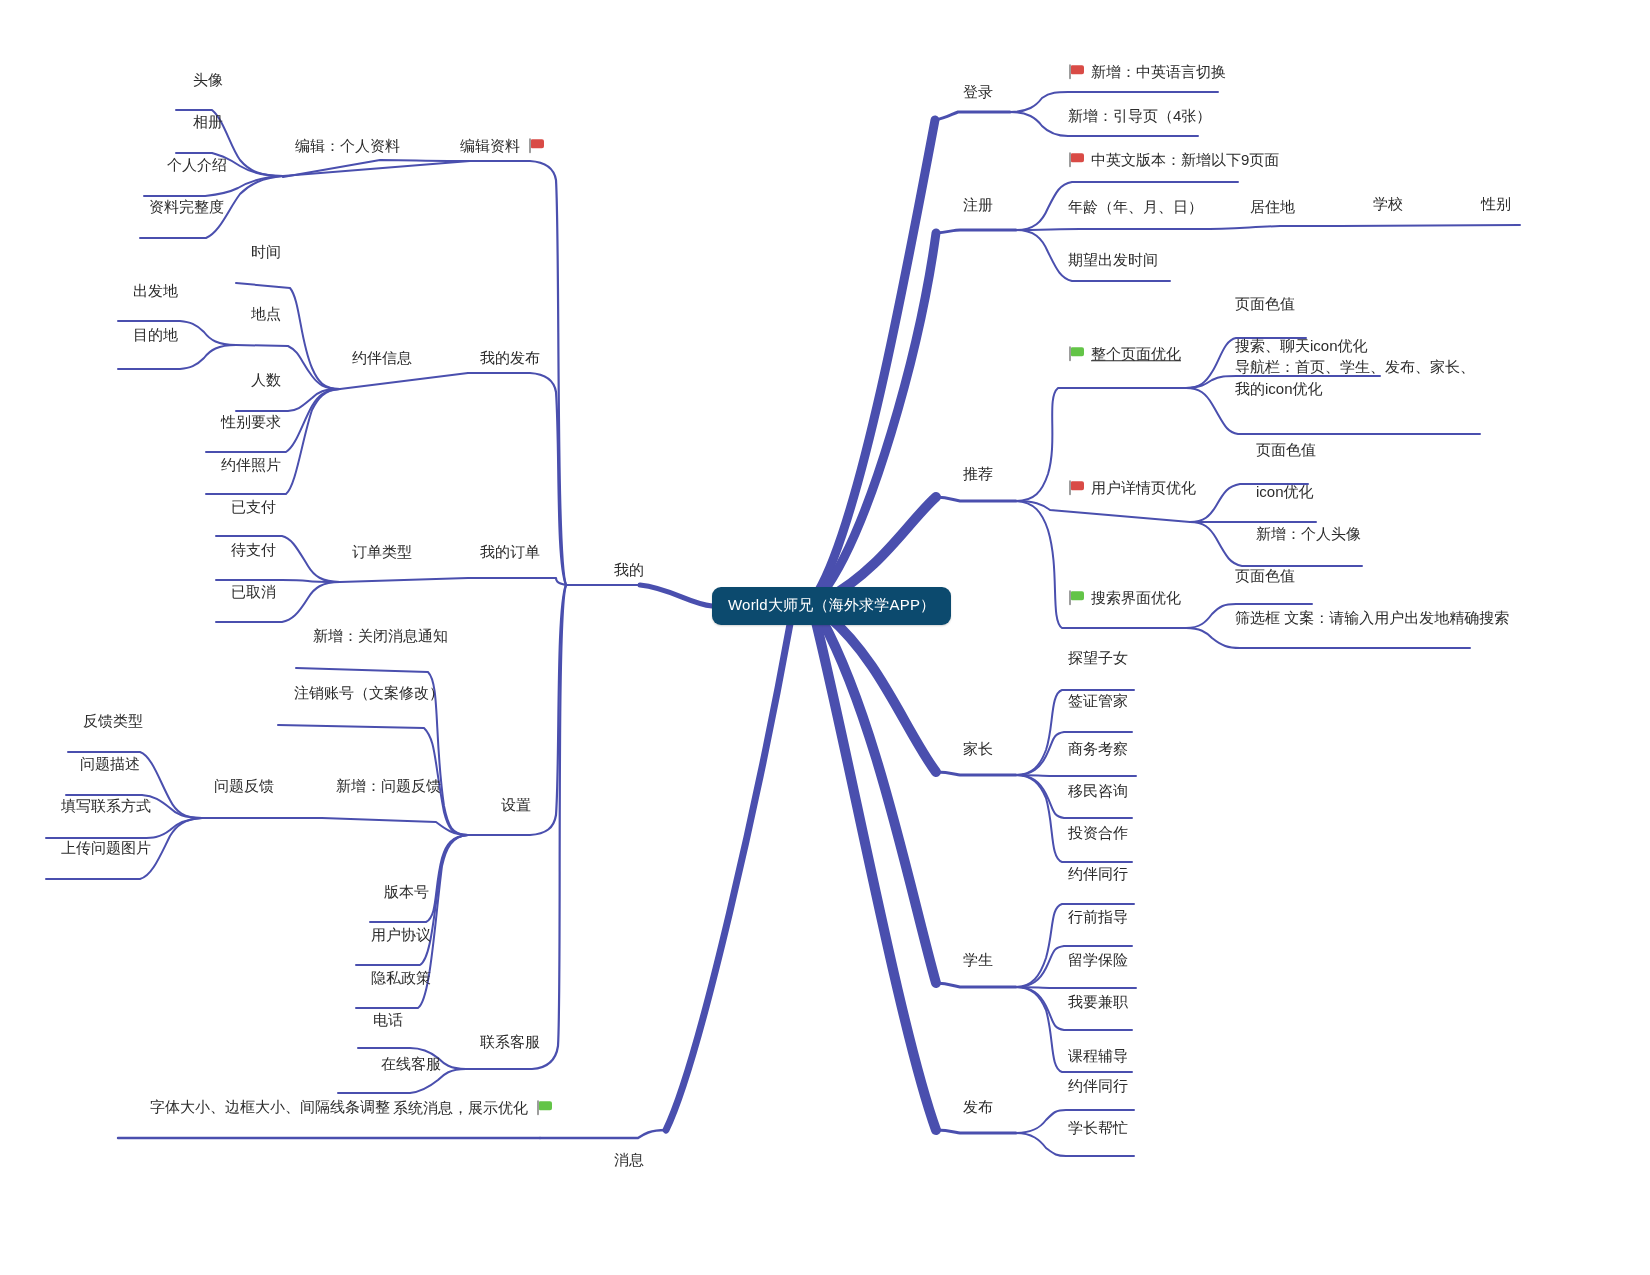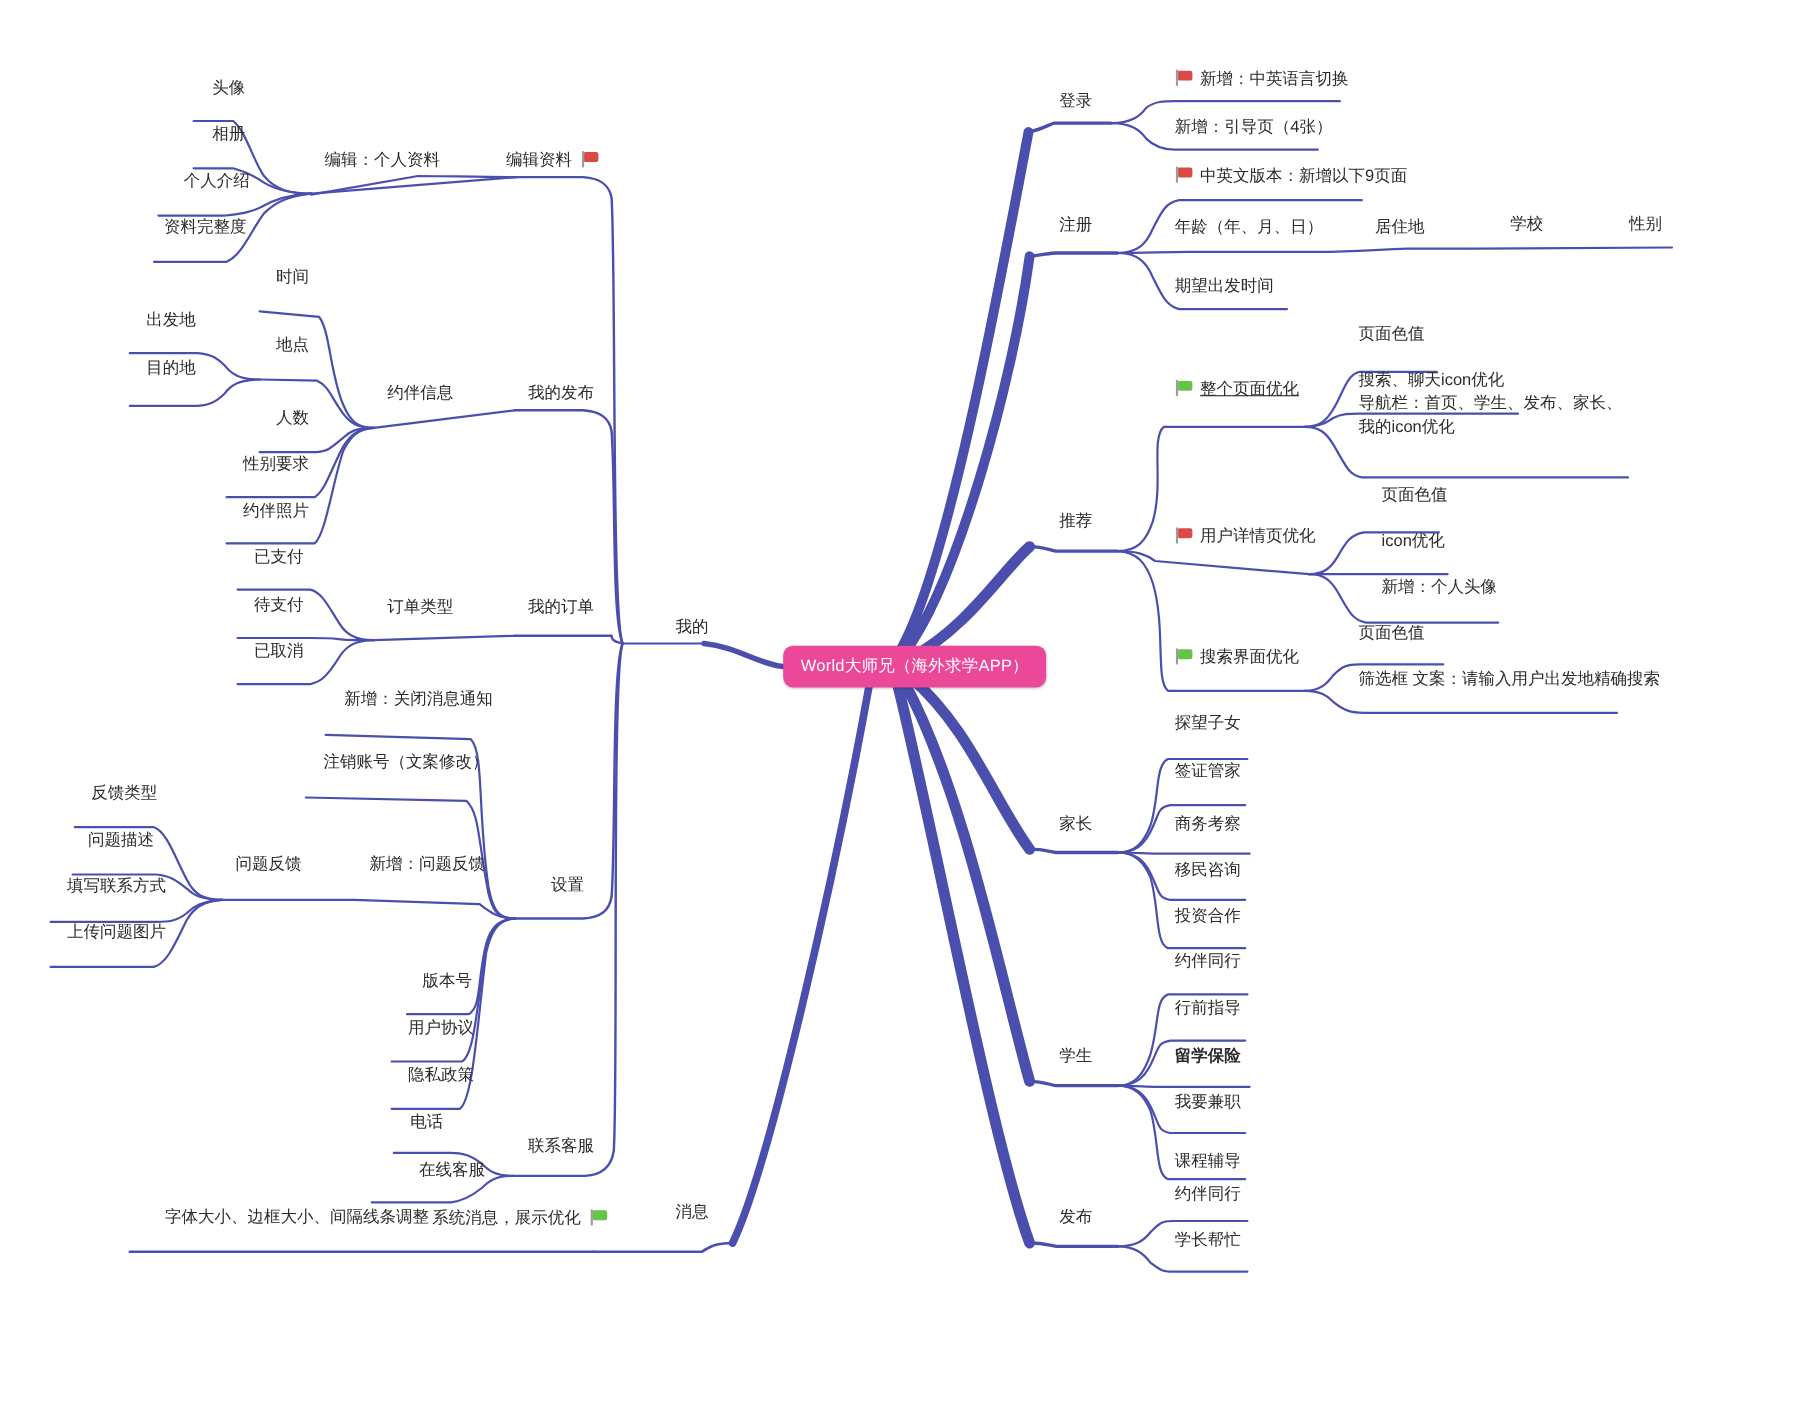--- a/index.html
+++ b/index.html
@@ -27,21 +27,21 @@
     color:#2b2b2b;
     white-space:nowrap;
     line-height:1.45;
     transform:translate(0,-100%);
     padding:0 2px 3px 2px;
   }
   .node.wrap{ white-space:normal; }
   .root{
     position:absolute;
     transform:translate(0,-50%);
-    background:#ec4899;
+    background:#0c4a6e;
     color:#ffffff;
     font-size:15px;
     border-radius:9px;
     padding:9px 16px 10px 16px;
     white-space:nowrap;
     box-shadow:0 1px 2px rgba(0,0,0,.18);
     letter-spacing:.2px;
   }
   .flag-red, .flag-green{
     display:inline-block;
@@ -267,21 +267,21 @@
       <div class="node" style="left: 81px; top: 735px;"><span>反馈类型</span></div>
       <div class="node" style="left: 78px; top: 778px;"><span>问题描述</span></div>
       <div class="node" style="left: 59px; top: 820px;"><span>填写联系方式</span></div>
       <div class="node" style="left: 59px; top: 862px;"><span>上传问题图片</span></div>
       <div class="node" style="left: 382px; top: 906px;"><span>版本号</span></div>
       <div class="node" style="left: 369px; top: 949px;"><span>用户协议</span></div>
       <div class="node" style="left: 369px; top: 992px;"><span>隐私政策</span></div>
       <div class="node" style="left: 478px; top: 1056px;"><span>联系客服</span></div>
       <div class="node" style="left: 371px; top: 1034px;"><span>电话</span></div>
       <div class="node" style="left: 336px; top: 1078px; margin-left: 43px;"><span>在线客服</span></div>
-      <div class="node" style="left: 612px; top: 1116px;"><span>消息</span></div>
+      <div class="node" style="left: 612px; top: 1174px;"><span>消息</span></div>
       <div class="node" style="left: 391px; top: 1122px;"><span>系统消息，展示优化</span><span class="flag-green" style="margin-right: 0px; margin-left: 8px;"></span></div>
       <div class="node" style="left: 148px; top: 1121px;"><span>字体大小、边框大小、间隔线条调整</span></div>
       <div class="node" style="left: 961px; top: 106px;"><span>登录</span></div>
       <div class="node" style="left: 1066px; top: 86px;"><span class="flag-red"></span><span>新增：中英语言切换</span></div>
       <div class="node" style="left: 1066px; top: 130px;"><span>新增：引导页（4张）</span></div>
       <div class="node" style="left: 961px; top: 219px;"><span>注册</span></div>
       <div class="node" style="left: 1066px; top: 174px;"><span class="flag-red"></span><span>中英文版本：新增以下9页面</span></div>
       <div class="node" style="left: 1066px; top: 221px;"><span>年龄（年、月、日）</span></div>
       <div class="node" style="left: 1248px; top: 221px;"><span>居住地</span></div>
       <div class="node" style="left: 1371px; top: 218px;"><span>学校</span></div>
@@ -301,20 +301,20 @@
       <div class="node" style="left: 1233px; top: 632px;"><span>筛选框 文案：请输入用户出发地精确搜索</span></div>
       <div class="node" style="left: 961px; top: 763px;"><span>家长</span></div>
       <div class="node" style="left: 1066px; top: 672px;"><span>探望子女</span></div>
       <div class="node" style="left: 1066px; top: 715px;"><span>签证管家</span></div>
       <div class="node" style="left: 1066px; top: 763px;"><span>商务考察</span></div>
       <div class="node" style="left: 1066px; top: 805px;"><span>移民咨询</span></div>
       <div class="node" style="left: 1066px; top: 847px;"><span>投资合作</span></div>
       <div class="node" style="left: 961px; top: 974px;"><span>学生</span></div>
       <div class="node" style="left: 1066px; top: 888px;"><span>约伴同行</span></div>
       <div class="node" style="left: 1066px; top: 931px;"><span>行前指导</span></div>
-      <div class="node" style="left: 1066px; top: 974px; font-weight: bold;"><span>留学保险</span></div>
+      <div class="node" style="left: 1066px; top: 974px;"><span>留学保险</span></div>
       <div class="node" style="left: 1066px; top: 1016px;"><span>我要兼职</span></div>
       <div class="node" style="left: 1066px; top: 1058px; margin-top: 12px;"><span>课程辅导</span></div>
       <div class="node" style="left: 961px; top: 1121px;"><span>发布</span></div>
       <div class="node" style="left: 1066px; top: 1100px;"><span>约伴同行</span></div>
       <div class="node" style="left: 1066px; top: 1142px;"><span>学长帮忙</span></div>
     </div>
 </div>
 
 </body></html>

